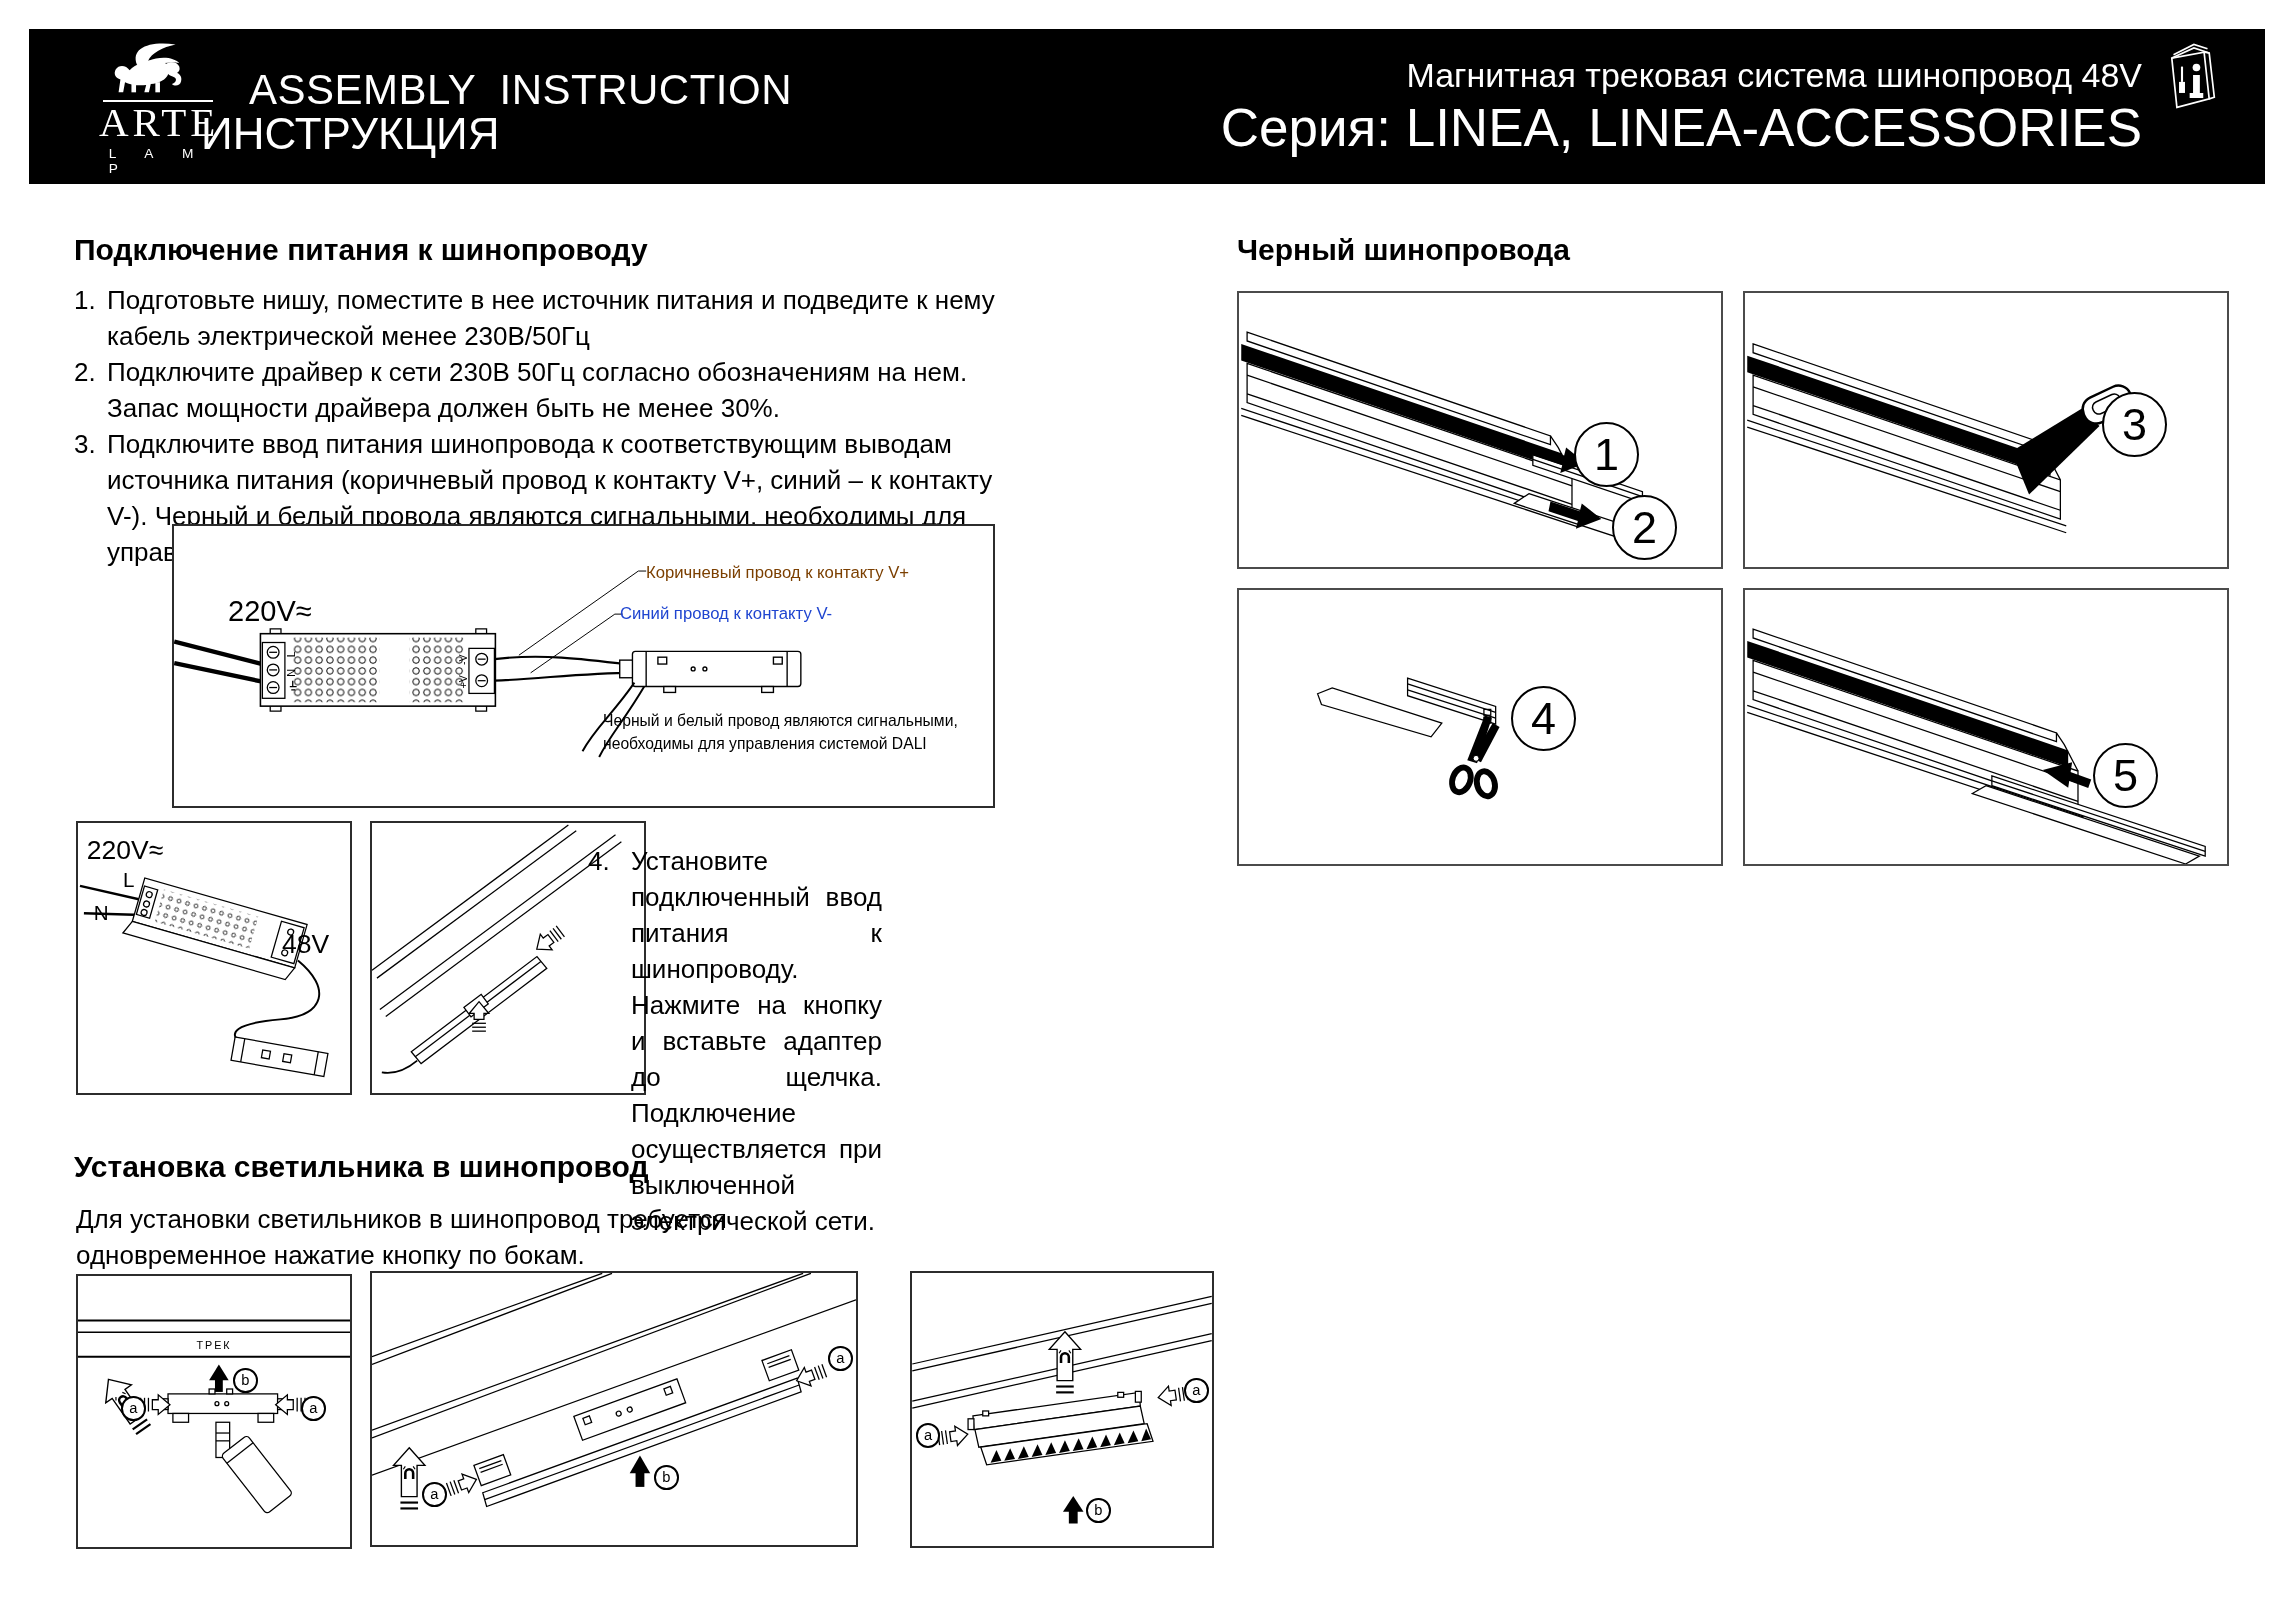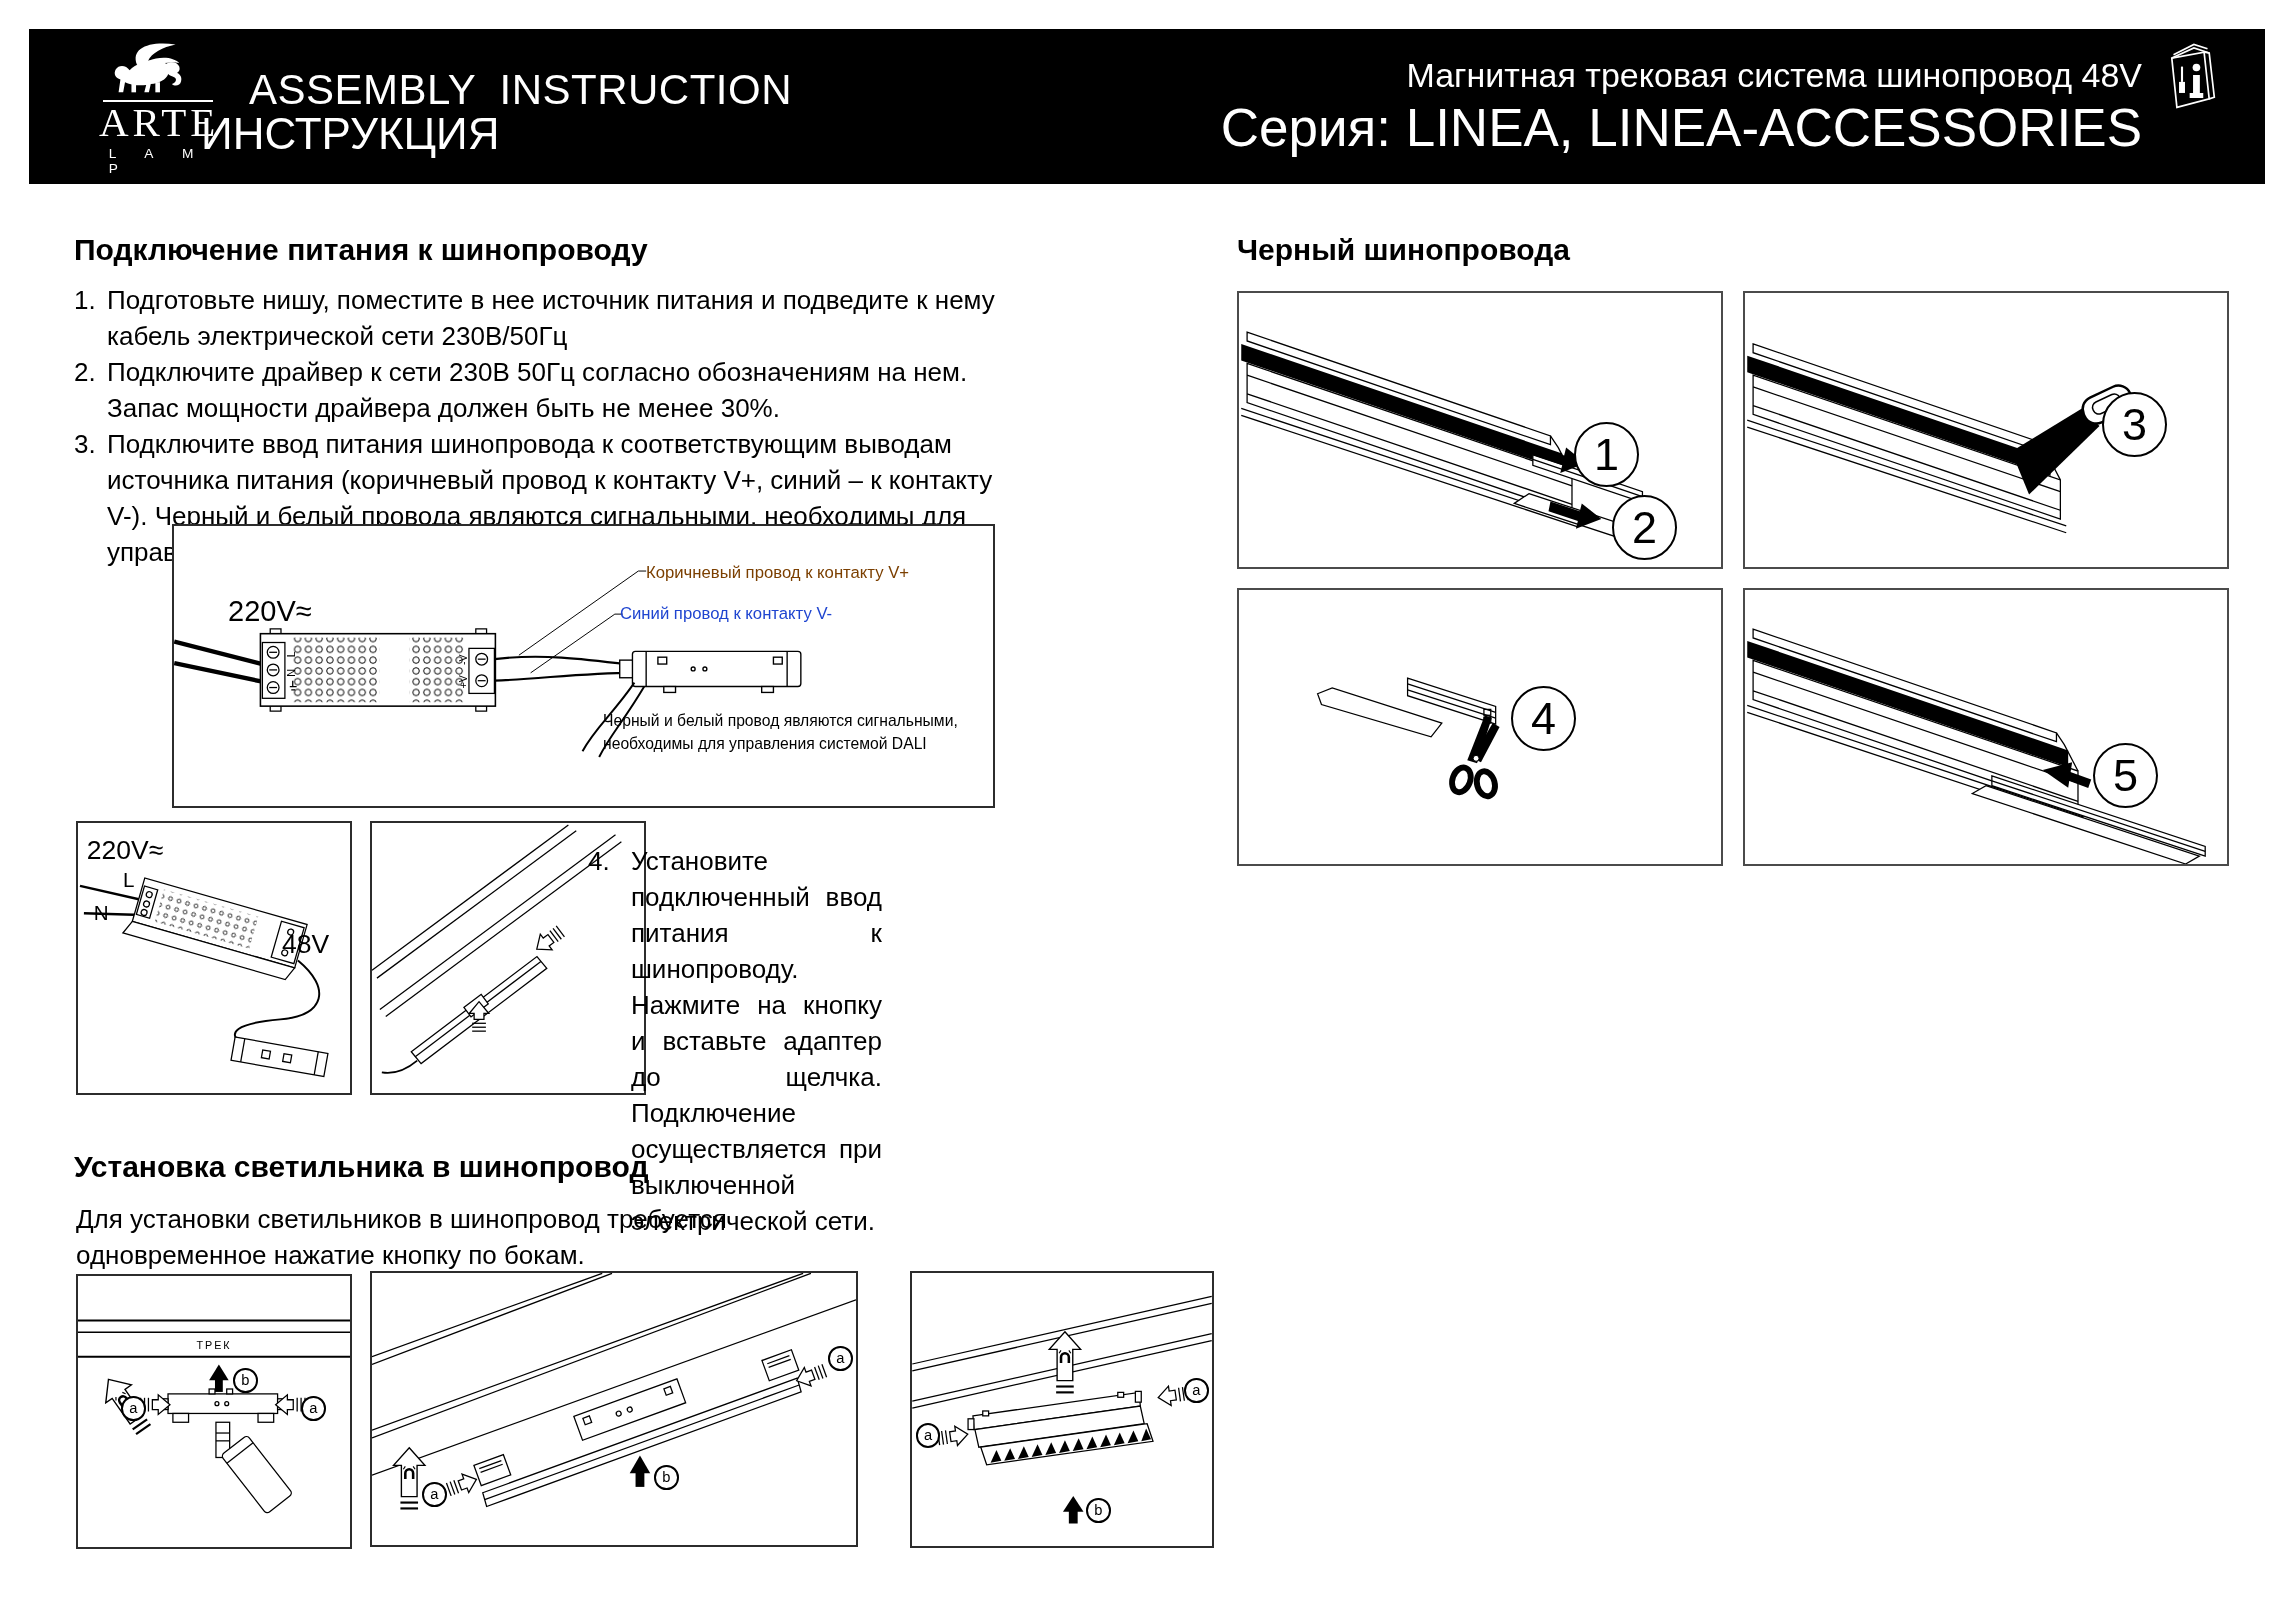--- a/index.html
+++ b/index.html
@@ -110,21 +110,21 @@
         <path d="M33,36 h8 v21 h4 v6 h-16 v-6 h4 z"></path>
       </g>
     </svg>
   </div>
 
   <div class="h2" style="left:74px;top:233px;">Подключение питания к шинопроводу</div>
 
   <div class="steps">
     <div class="step">
       <div class="step-num">1.</div>
-      <div class="step-text">Подготовьте нишу, поместите в нее источник питания и подведите к нему кабель электрической сети 230В/50Гц</div>
+      <div class="step-text">Подготовьте нишу, поместите в нее источник питания и подведите к нему кабель электрической менее 230В/50Гц</div>
     </div>
     <div class="step">
       <div class="step-num">2.</div>
       <div class="step-text">Подключите драйвер к сети 230В 50Гц согласно обозначениям на нем.
 Запас мощности драйвера должен быть не менее 30%.</div>
     </div>
     <div class="step">
       <div class="step-num">3.</div>
       <div class="step-text">Подключите ввод питания шинопровода к соответствующим выводам источника питания (коричневый провод к контакту V+, синий – к контакту V-). Черный и белый провода являются сигнальными, необходимы для управления системой DALI.</div>
     </div>

